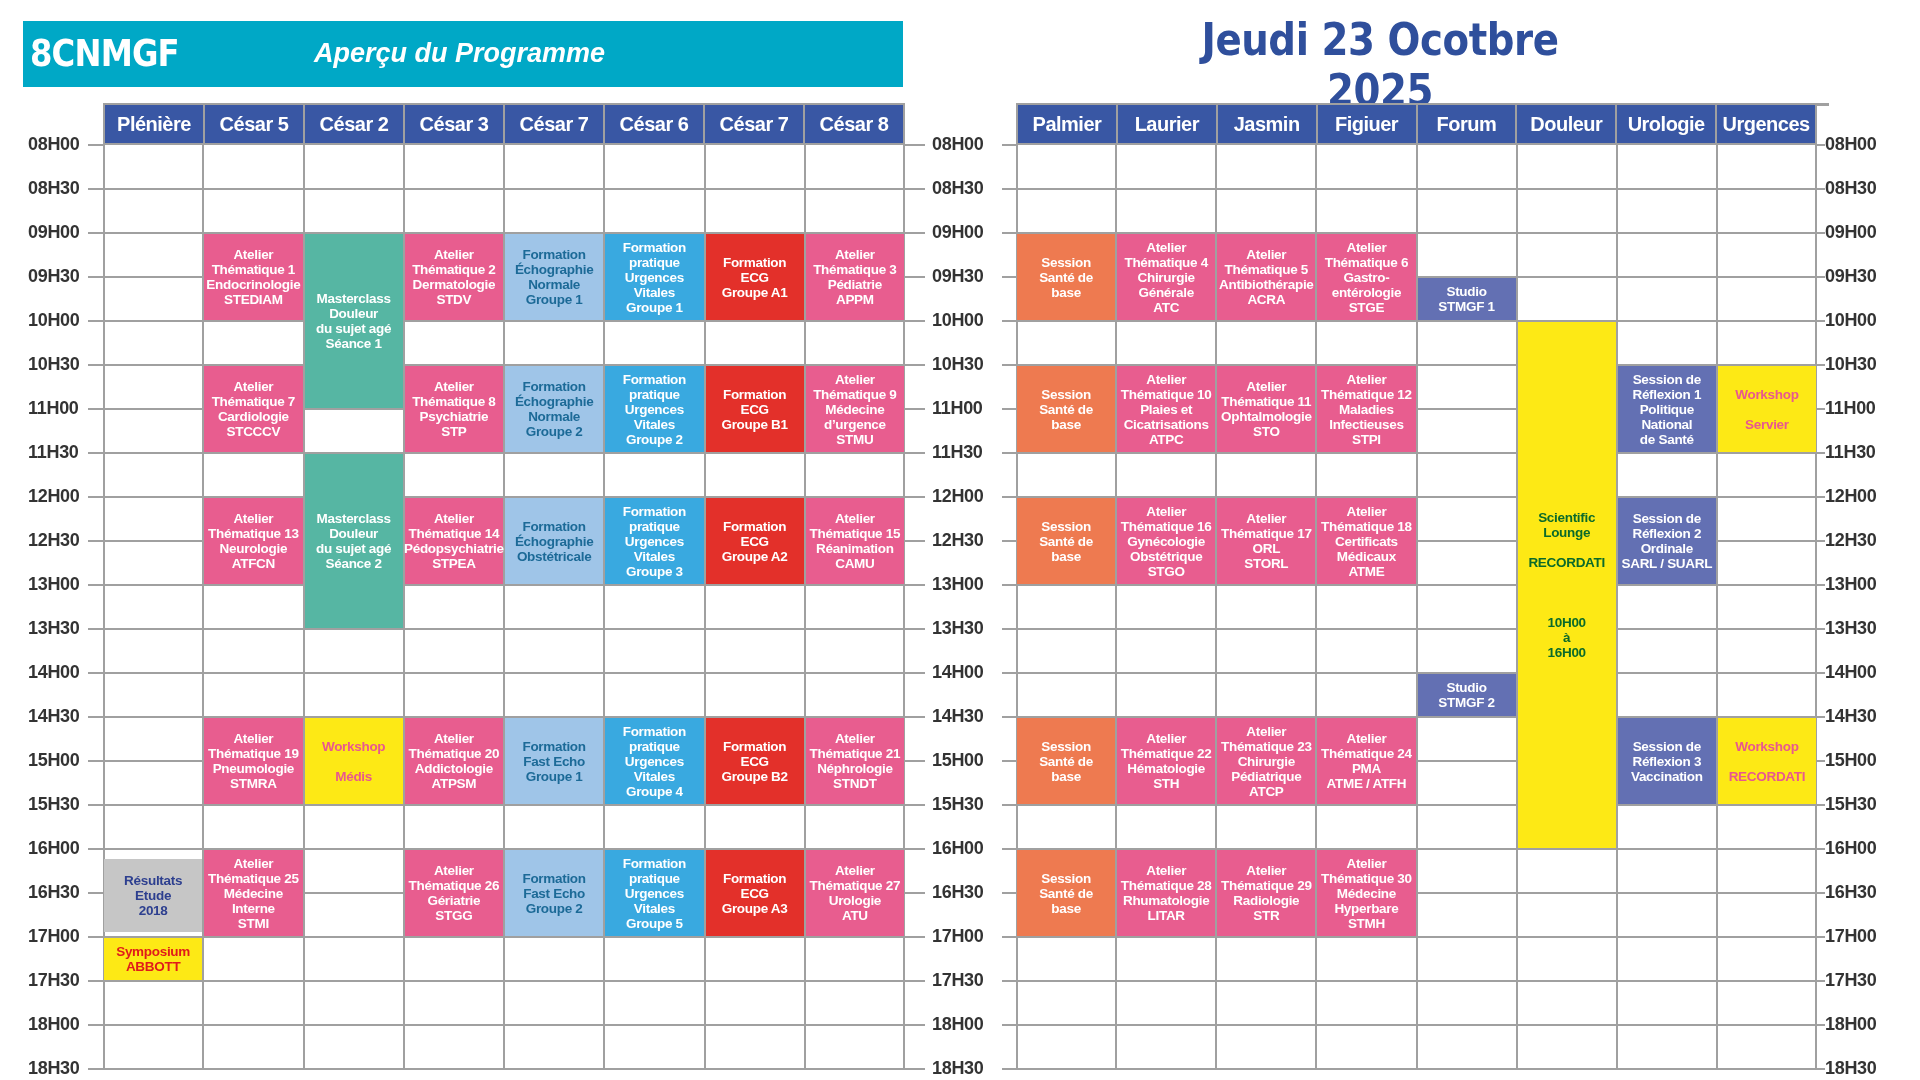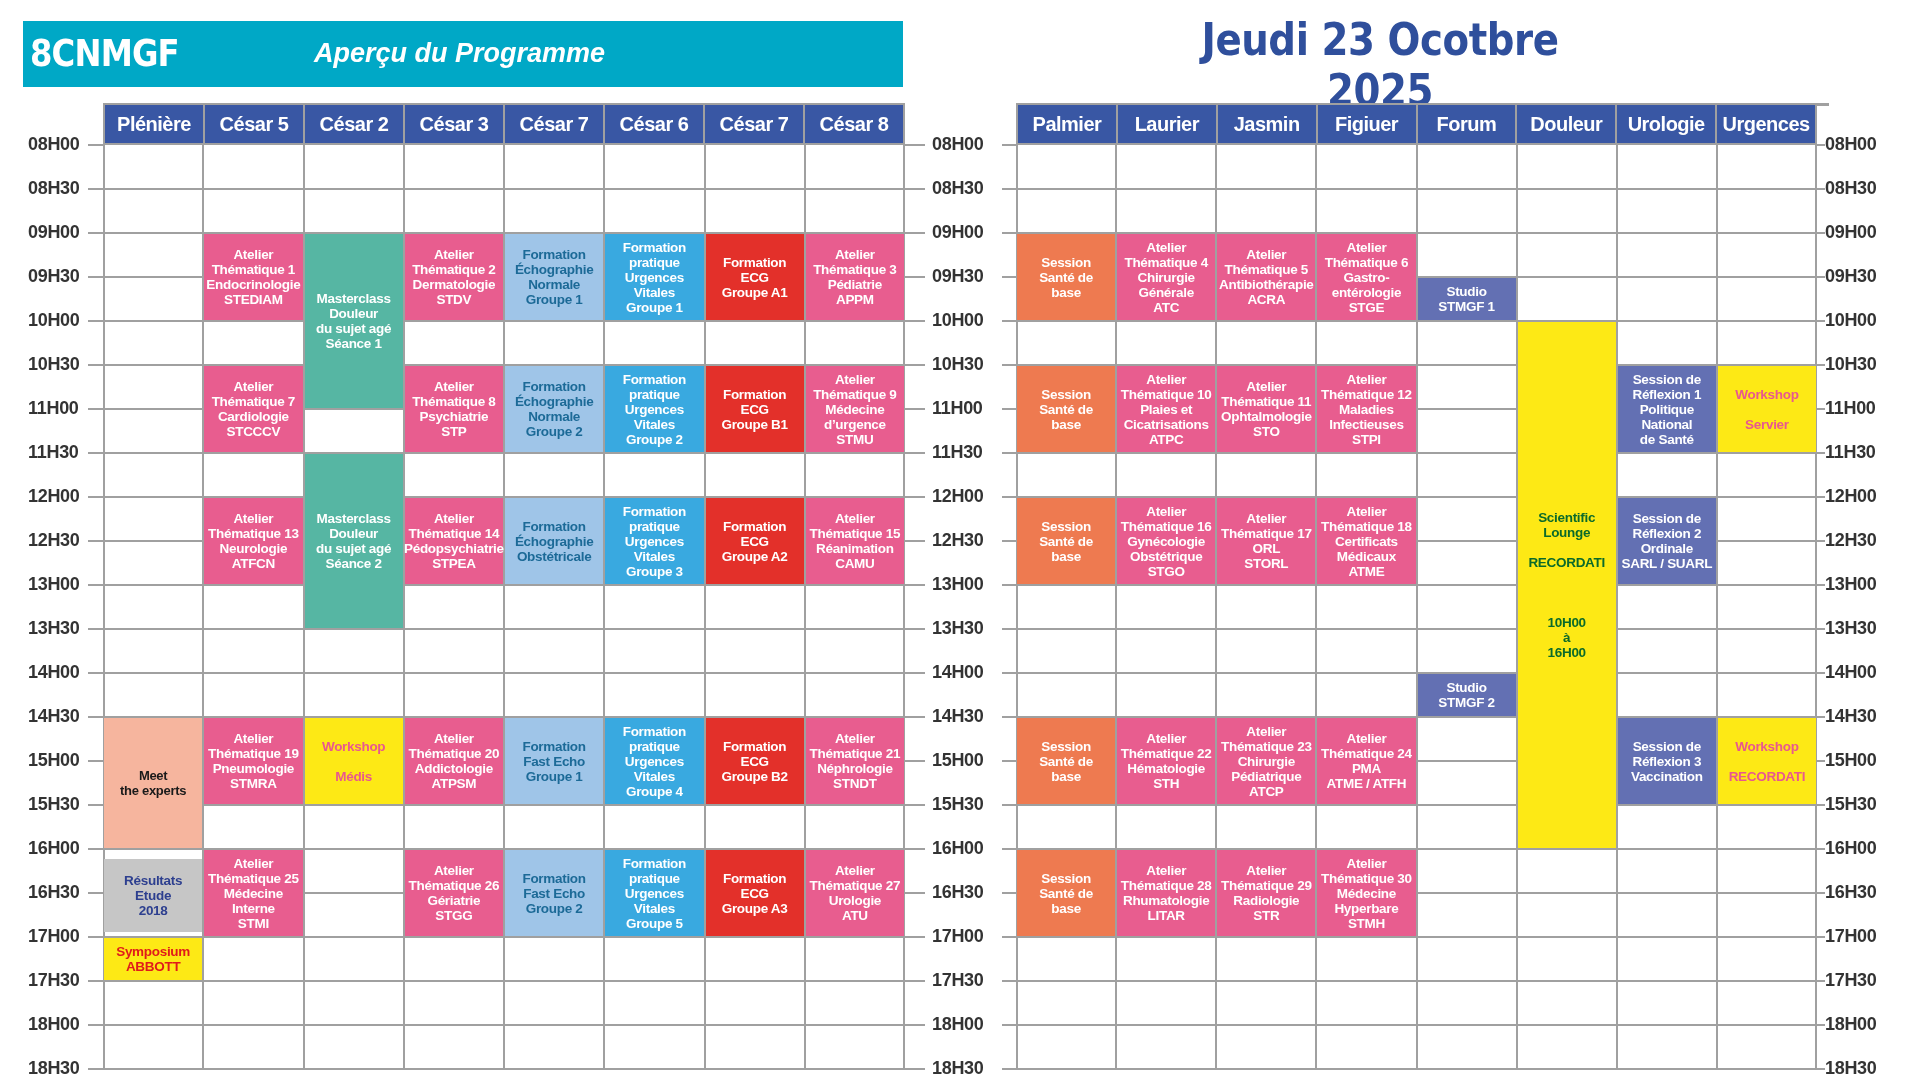--- a/index.html
+++ b/index.html
@@ -150,22 +150,20 @@
 Urgences
 Vitales
 Groupe 3</div>
       <div class="event" style="background: rgb(227, 48, 42); color: rgb(255, 255, 255); left: 602.5px; width: 98.25px; top: 353px; height: 86px;">Formation
 ECG
 Groupe A2</div>
       <div class="event" style="background: rgb(232, 93, 143); color: rgb(255, 255, 255); left: 702.75px; width: 98.25px; top: 353px; height: 86px;">Atelier
 Thématique 15
 Réanimation
 CAMU</div>
-      <div class="event" style="background: rgb(246, 181, 158); color: rgb(26, 26, 26); left: 1px; width: 98.25px; top: 573px; height: 130px; font-size: 13px;">Meet
-the experts</div>
       <div class="event" style="background: rgb(232, 93, 143); color: rgb(255, 255, 255); left: 101.25px; width: 98.25px; top: 573px; height: 86px;">Atelier
 Thématique 19
 Pneumologie
 STMRA</div>
       <div class="event" style="background: rgb(253, 233, 21); color: rgb(232, 88, 143); left: 201.5px; width: 98.25px; top: 573px; height: 86px;">Workshop
 
 Médis</div>
       <div class="event" style="background: rgb(232, 93, 143); color: rgb(255, 255, 255); left: 301.75px; width: 98.25px; top: 573px; height: 86px;">Atelier
 Thématique 20
 Addictologie

